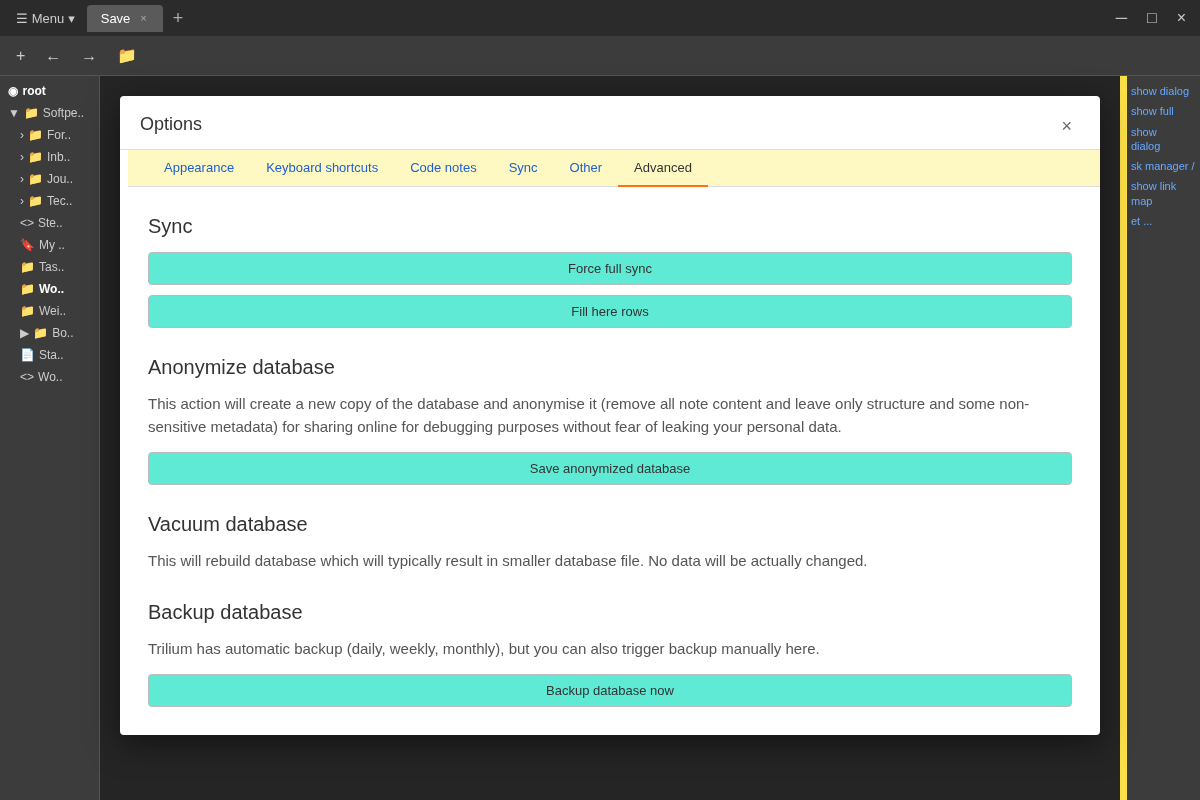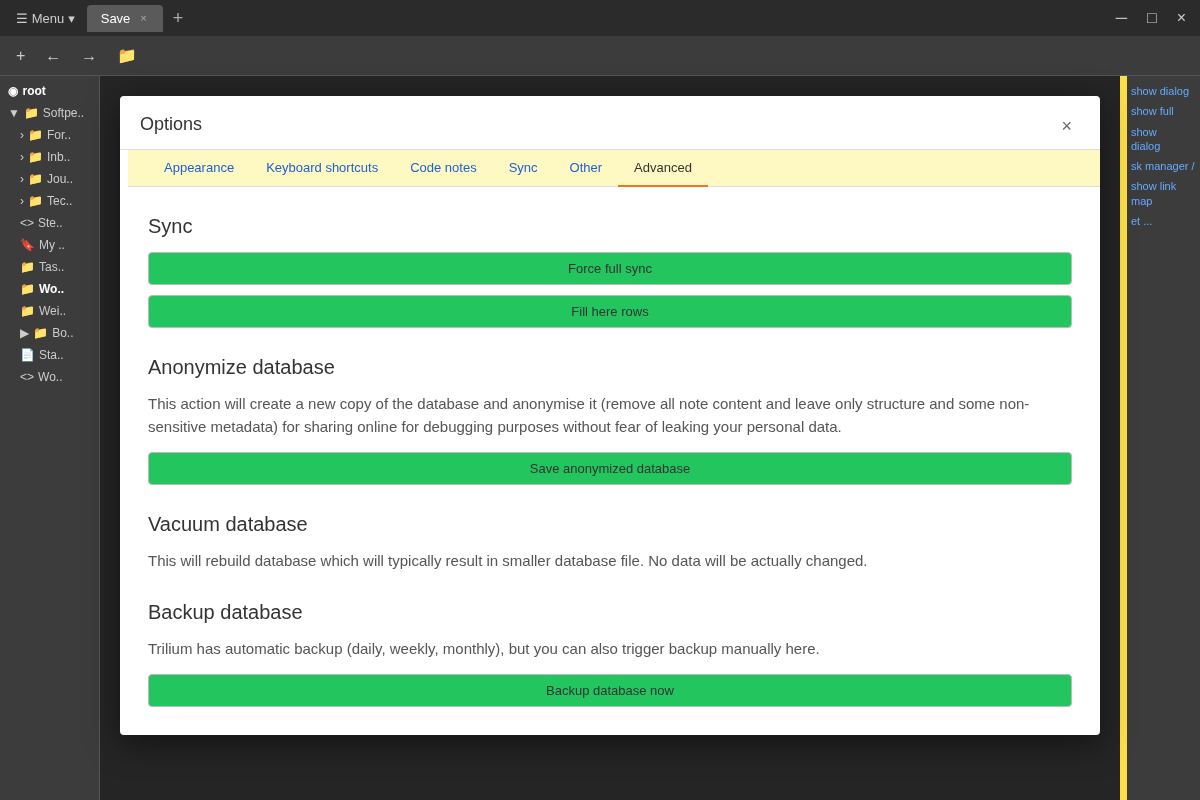--- a/index.html
+++ b/index.html
@@ -250,21 +250,21 @@
       font-weight: 400;
       color: #333;
       margin-bottom: 14px;
       margin-top: 4px;
     }
     .section-title.not-first {
       margin-top: 28px;
     }
 
     .action-btn {
-      background: #22c55e;
+      background: #5eead4;
       border: 1px solid #bbb;
       border-radius: 4px;
       padding: 8px 16px;
       font-size: 13px;
       color: #333;
       cursor: pointer;
       display: inline-block;
     }
 
     .btn-row {

